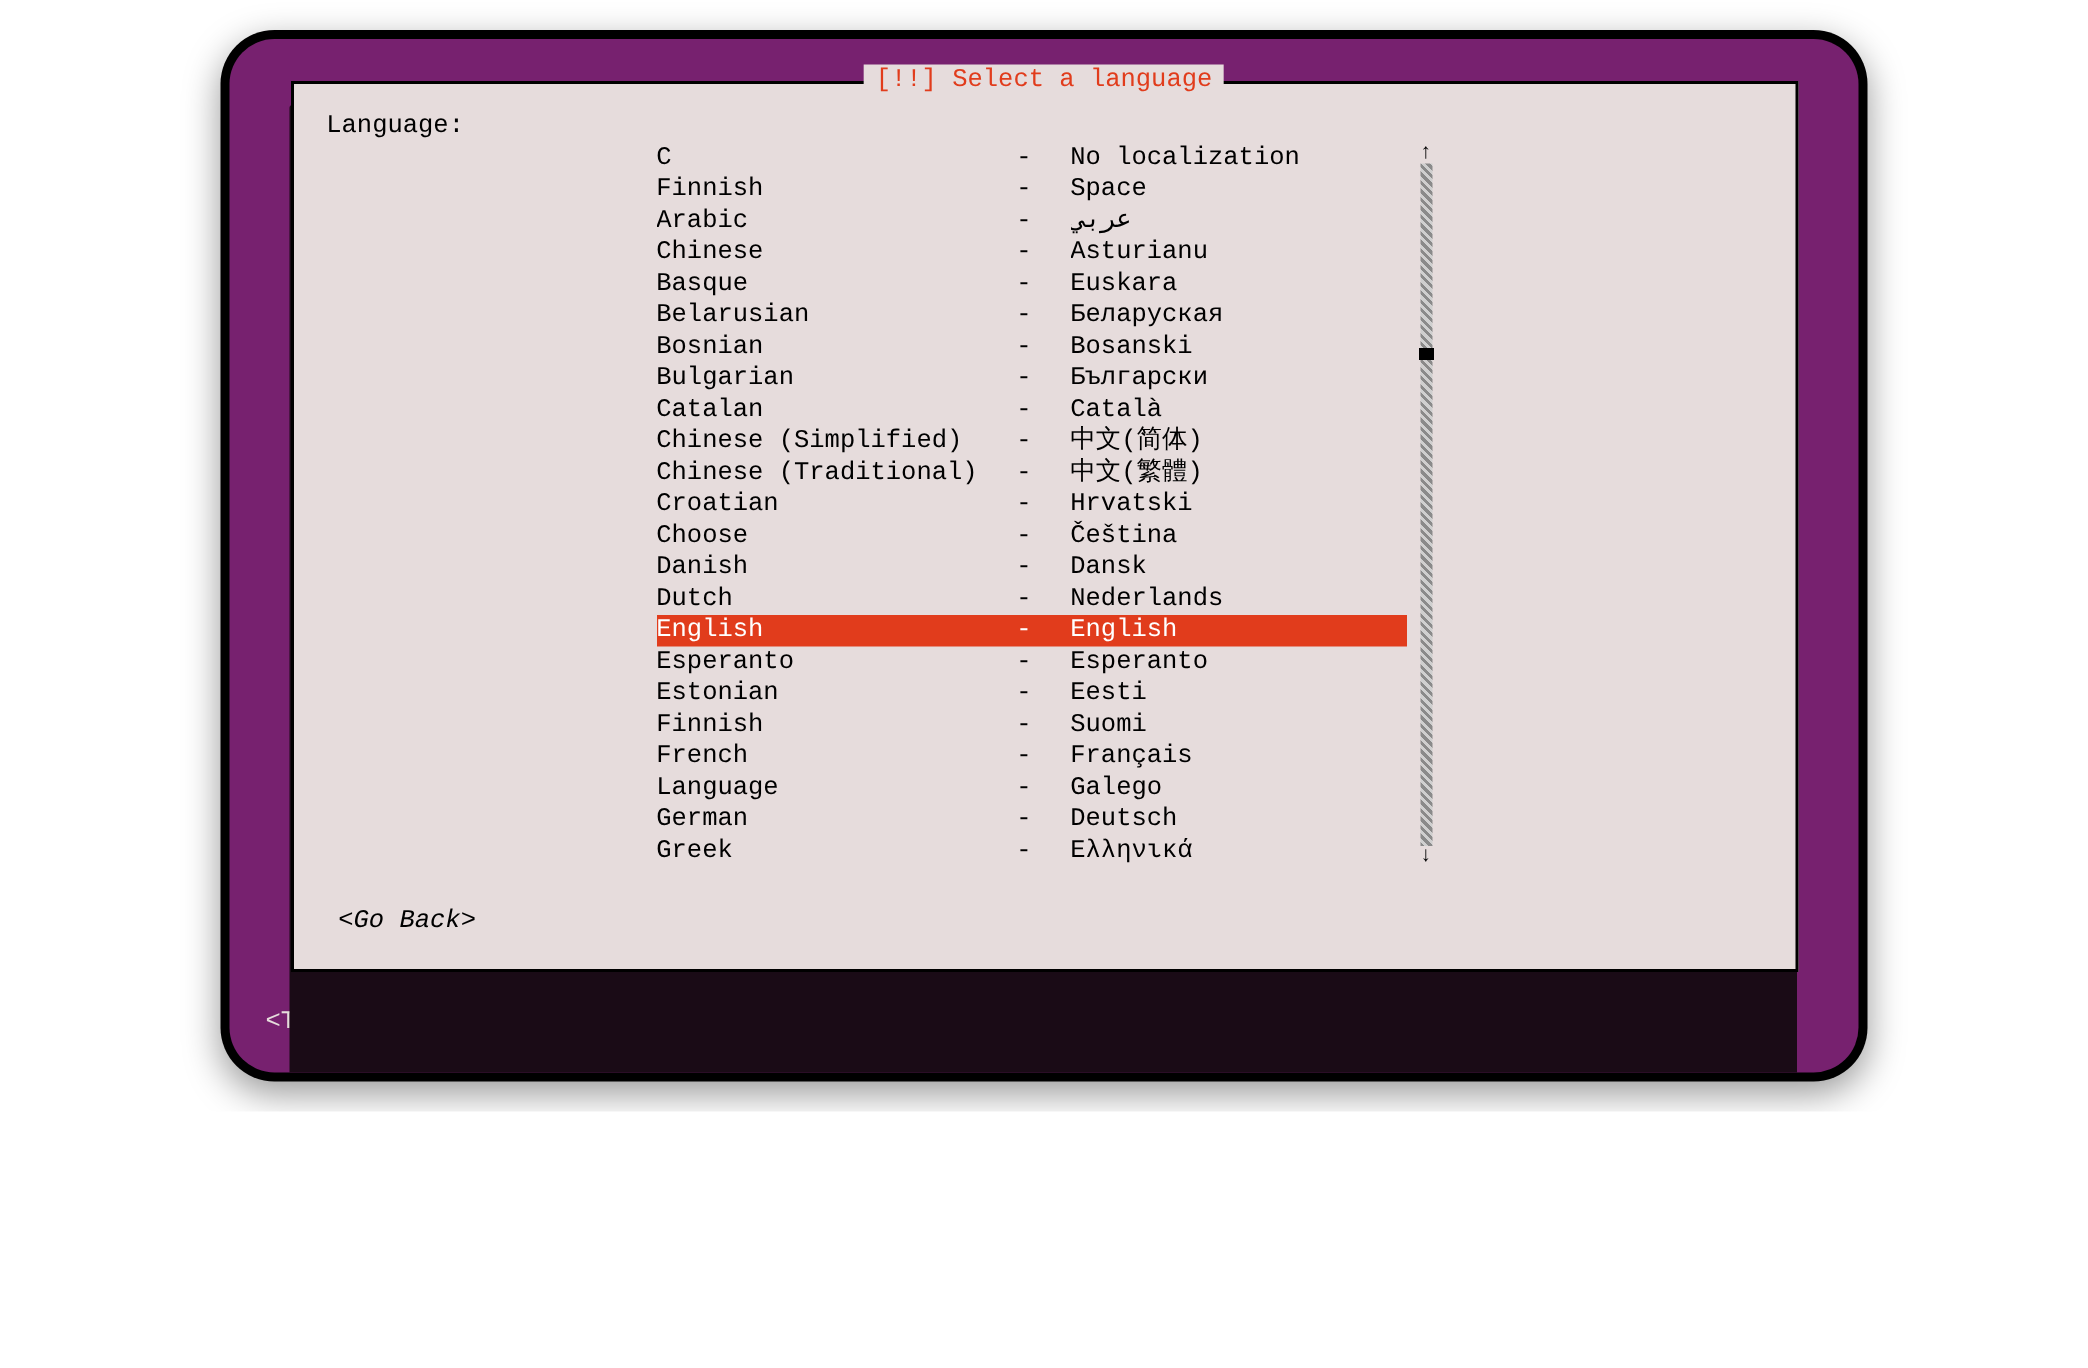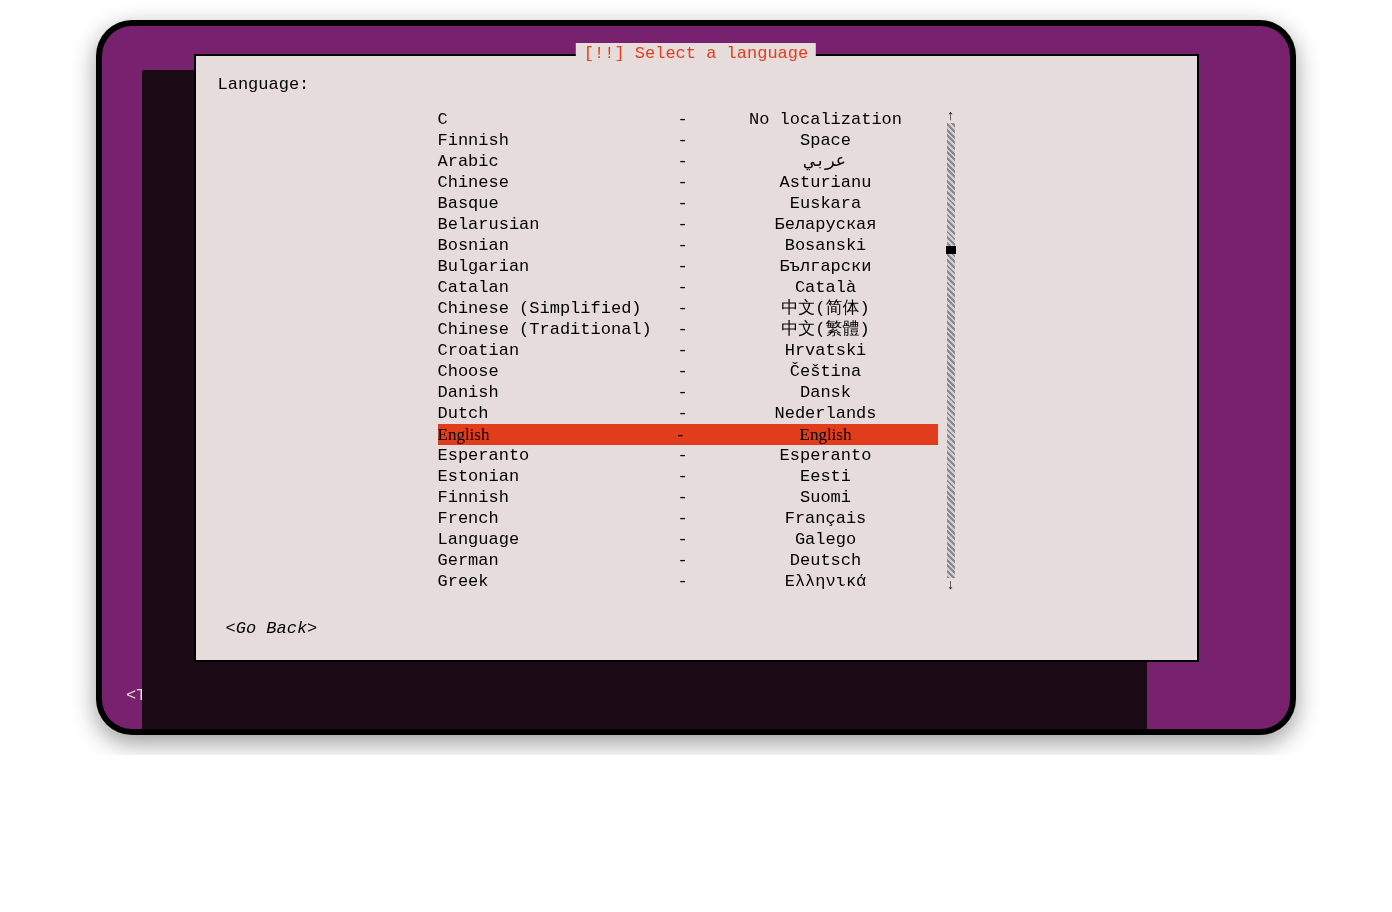--- a/index.html
+++ b/index.html
@@ -6,21 +6,21 @@
   body {
     margin: 0;
     padding: 20px;
     background: #fff;
     font-family: "Courier New", monospace;
     display: flex;
     align-items: flex-start;
     justify-content: center;
   }
   .window-wrap {
-    width: 1200px;
+    width: 1098px;
     background: #000;
     border-radius: 36px;
     padding: 6px;
     box-shadow: 0 8px 24px rgba(0,0,0,0.4);
   }
   .console {
     position: relative;
     background: #77216F; 
     border-radius: 30px;
     overflow: hidden;
@@ -60,45 +60,44 @@
     color: #E13C1C;
     padding: 0 8px;
     white-space: nowrap;
     font-weight: normal;
     font-size: 17px;
   }
   .desc {
     margin: 8px 0 18px 0;
     white-space: pre-line;
   }
-  .lang-label { margin-bottom: 14px; }
+  .lang-label { margin-bottom: 0; }
   .list-area {
     display: flex;
     align-items: stretch;
     margin-left: 220px;
     width: 520px;
   }
   .list {
     flex: 1;
   }
   .row {
     display: flex;
     white-space: pre;
     padding: 0;
     height: 21px;
     line-height: 21px;
     cursor: pointer;
   }
   .row .english { width: 240px; overflow: hidden; }
   .row .dash    { width: 36px; text-align: left; }
-  .row .native  { flex: 1; overflow: hidden; text-align: center; }
+  .row .native  { flex: 1; overflow: hidden; }
   .row.selected {
     background: #E13C1C;
-    color: #000000;
-    font-family: Liberation Serif, serif;
+    color: #ffffff;
   }
   .scrollbar {
     width: 14px;
     margin-left: 6px;
     display: flex;
     flex-direction: column;
     align-items: center;
   }
   .sb-arrow {
     font-size: 14px;

